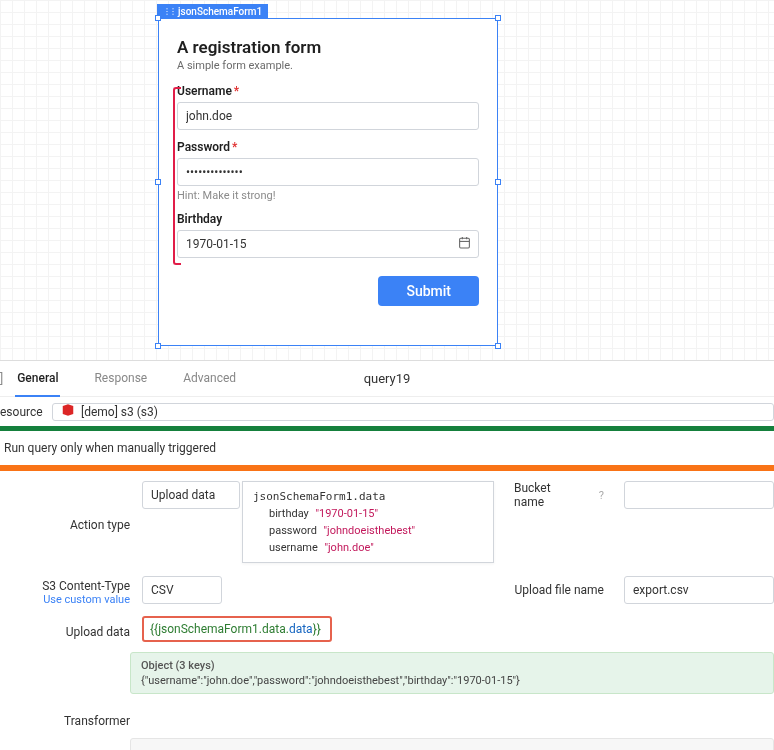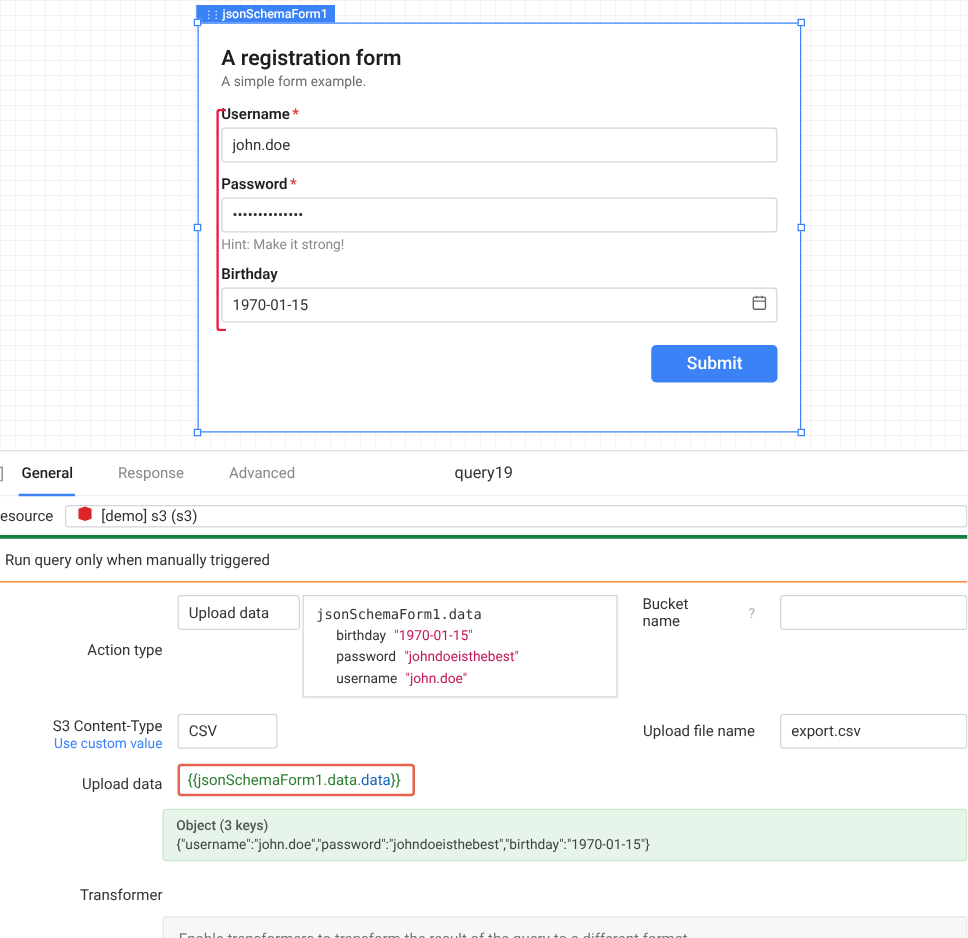--- a/index.html
+++ b/index.html
@@ -25,21 +25,21 @@
       display: flex;
       align-items: center;
       gap: 3px;
     }
     .component-tag::before { content: "⋮⋮"; font-size: 8px; letter-spacing: -2px; }
     
     .form-card {
       position: absolute;
       top: 18px;
       left: 158px;
-      width: 483px;
+      width: 340px;
       height: 328px;
       background: #fff;
       border: 1px solid #3b82f6;
       padding: 18px 18px 14px;
     }
     .handle { position: absolute; width: 6px; height: 6px; background: #fff; border: 1px solid #3b82f6; }
     .h-tl { top: -4px; left: -4px; } .h-tr { top: -4px; right: -4px; }
     .h-bl { bottom: -4px; left: -4px; } .h-br { bottom: -4px; right: -4px; }
     .h-ml { top: 50%; left: -4px; margin-top: -3px; } .h-mr { top: 50%; right: -4px; margin-top: -3px; }
     
@@ -81,21 +81,21 @@
     }
     
     .panel { border-top: 1px solid #ddd; background: #fff; }
     .panel-header { display: flex; align-items: center; height: 36px; border-bottom: 1px solid #eee; position: relative; }
     .tabs { display: flex; gap: 32px; padding-left: 4px; }
     .tab { font-size: 12px; color: #888; padding: 10px 2px; cursor: pointer; }
     .tab.active { color: #1f1f1f; font-weight: 500; border-bottom: 2px solid #3b82f6; margin-bottom: -1px; }
     .bracket-left { font-size: 12px; color: #888; margin-right: 8px; }
     .query-name { position: absolute; left: 50%; transform: translateX(-50%); font-size: 13px; color: #333; }
     
-    .row { display: flex; align-items: center; min-height: 34px; border-bottom: 3px solid #15803d; padding: 4px 0; }
+    .row { display: flex; align-items: center; min-height: 34px; border-bottom: 5px solid #15803d; padding: 4px 0; }
     .row-label { width: 48px; font-size: 12px; color: #333; padding-left: 0; }
     .resource-sel {
       flex: 1; height: 18px; margin-left: 4px;
       border: 1px solid #d1d5db; border-radius: 3px;
       display: flex; align-items: center; padding: 0 8px; font-size: 12px; color: #333;
     }
     .r-icon { display:inline-block; width: 14px; margin-right: 6px; color: #dc2626; }
     
     .trigger-row { font-size: 12px; color: #333; padding: 10px 4px; }
     
@@ -234,21 +234,21 @@
     <div class="resource-sel">
       <span class="r-icon">
         <svg width="14" height="14" viewBox="0 0 24 24" fill="#dc2626">
             <path d="M3 5 L12 2 L21 5 L21 19 L12 22 L3 19 Z"></path>
           </svg>
       </span>
       <span>[demo] s3 (s3)</span>
     </div>
   </div>
 
-  <div class="trigger-row" style="border-bottom:1px solid #f97316;">Run query only when manually triggered</div>
+  <div class="trigger-row" style="border-bottom:6px solid #f97316;">Run query only when manually triggered</div>
 
   <div class="config-area">
     <div class="cfg-row">
       <div class="cfg-label">Action type</div>
       <div class="cfg-input-wrap">
         <div style="display:flex; align-items:flex-start;">
           <input class="cfg-input small" value="Upload data" style="">
           <div class="autocomplete">
             <div class="ac-head">jsonSchemaForm1.data</div>
             <div class="ac-item">

